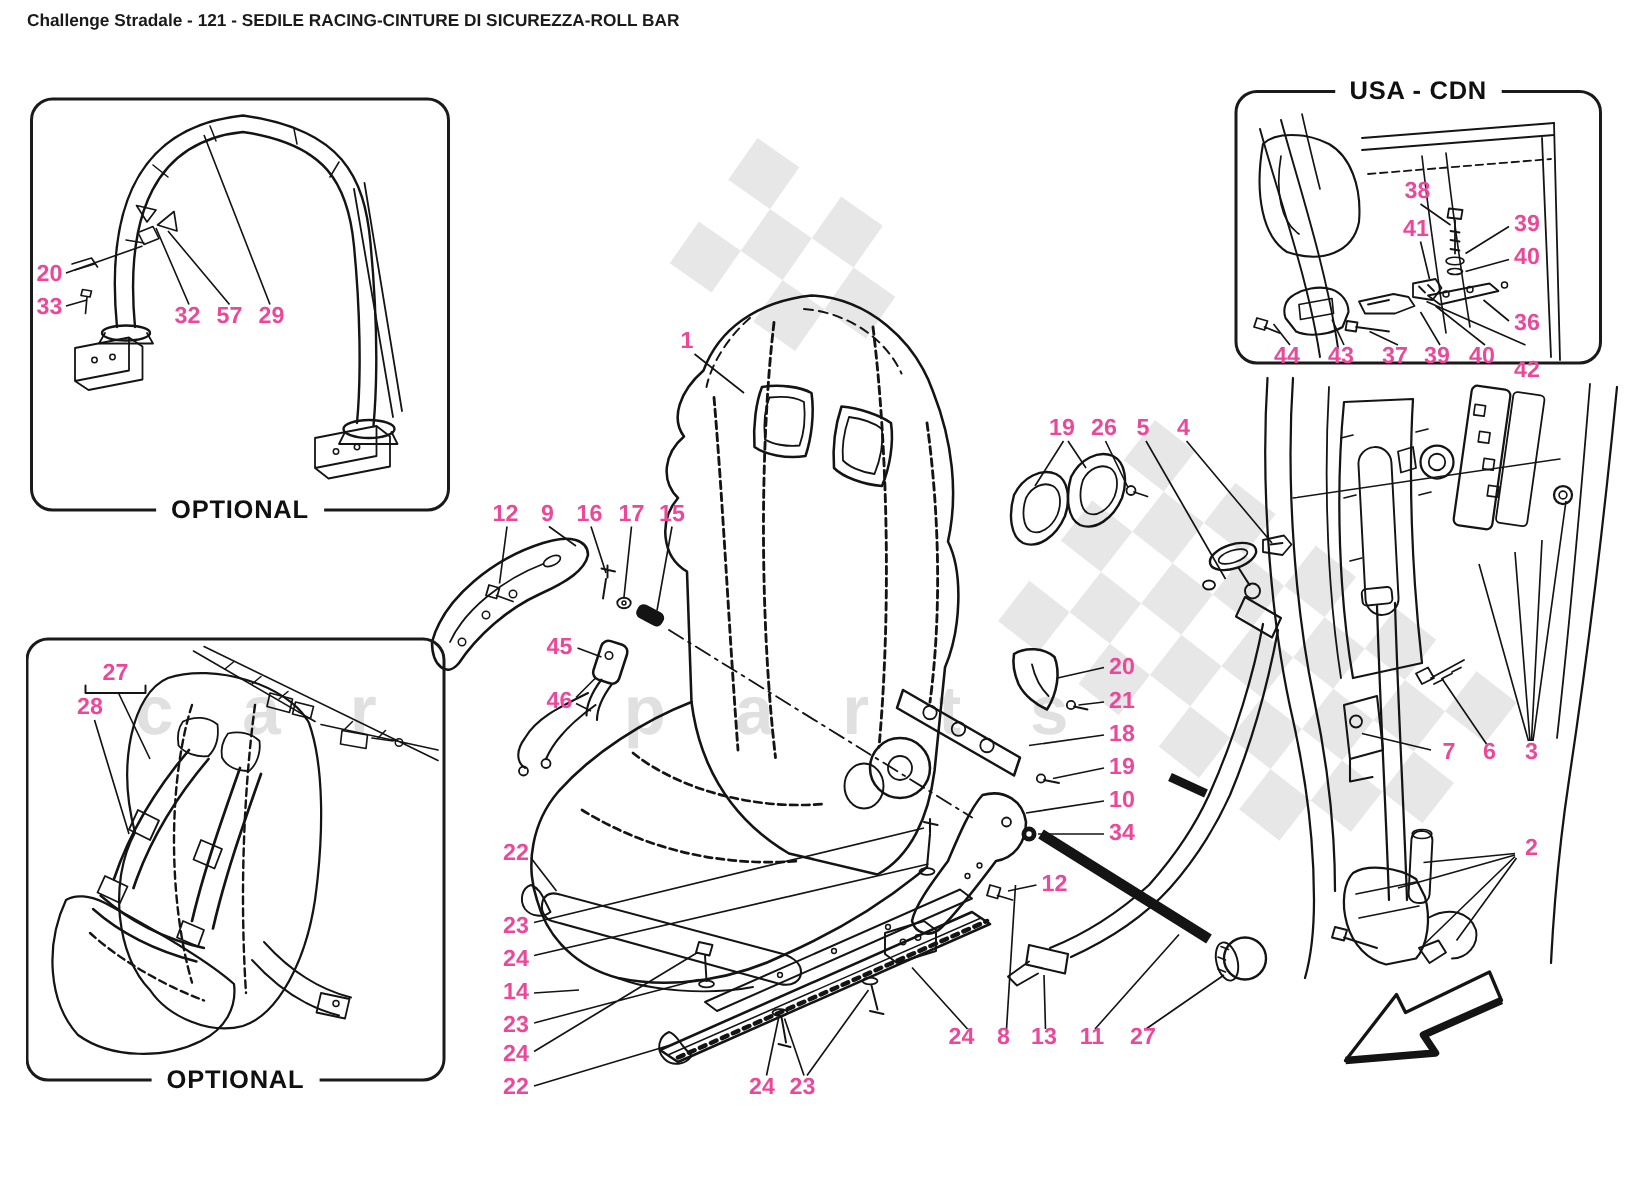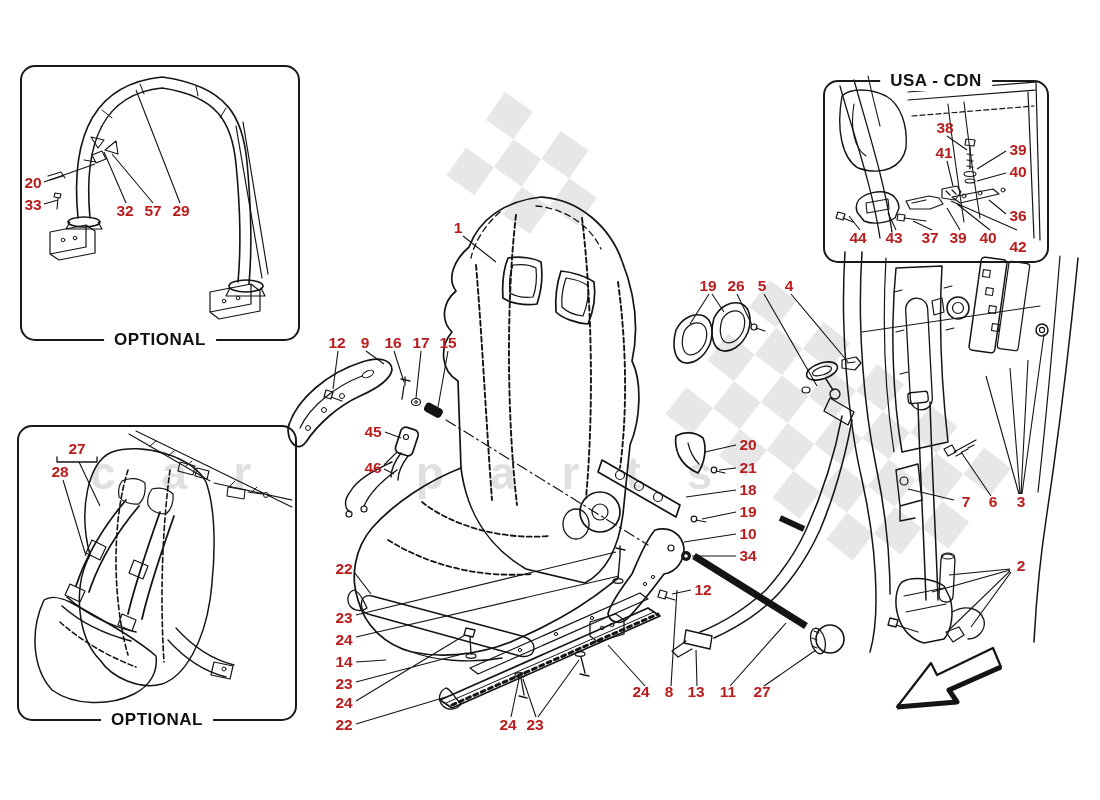--- a/index.html
+++ b/index.html
@@ -15,29 +15,30 @@
   
   .pbox{position:absolute;z-index:2;border:2.3px solid #1a1a1a;border-radius:15px;}
   .pbox-label{position:absolute;left:50%;transform:translateX(-50%);background:#ffffff;
               padding:0 10px;font-size:17px;font-weight:bold;letter-spacing:.5px;color:#101010;white-space:nowrap;}
   .pbox-label.bottom{bottom:-11px;}
   .pbox-label.top{top:-11px;}
   
   svg.art{position:absolute;left:0;top:0;z-index:1;}
   
   .co{position:absolute;z-index:3;transform:translate(-50%,-50%);font-size:15.5px;font-weight:bold;
-      color:#b91c1c;white-space:nowrap;}
+      color:#ec4899;white-space:nowrap;}
 </style>
 </head>
 <body>
 
 <div class="canvas">
 
   <div class="wm-sub">car parts</div>
 
+  <div class="title">Challenge Stradale - 121 - SEDILE RACING-CINTURE DI SICUREZZA-ROLL BAR</div>
 
   <svg class="art" width="1100" height="800" viewBox="0 0 1100 800">
 
     <g fill="#cfcfcf" opacity="0.5">
       <g transform="translate(770,280) rotate(38)">
         <rect x="0" y="0" width="34" height="34"></rect>
           <rect x="68" y="0" width="34" height="34"></rect>
           <rect x="136" y="0" width="34" height="34"></rect>
           <rect x="204" y="0" width="34" height="34"></rect>
           <rect x="272" y="0" width="34" height="34"></rect>
@@ -317,21 +318,21 @@
       <path d="M1010,570 L932,592 M1010,569 L949,575 M1010,571 L949,630 M1011,572 L971,627"></path>
     </g>
   </svg>
 
   <div class="pbox" style="left:20px;top:65px;width:276px;height:272px;">
     <span class="pbox-label bottom">OPTIONAL</span>
   </div>
   <div class="pbox" style="left:17px;top:425px;width:276px;height:292px;">
     <span class="pbox-label bottom">OPTIONAL</span>
   </div>
-  <div class="pbox" style="left:823px;top:80px;width:222px;height:179px;">
+  <div class="pbox" style="left:823px;top:60px;width:222px;height:179px;padding-left:19px;">
     <span class="pbox-label top">USA - CDN</span>
   </div>
 
   <span class="co" style="left:33px;top:183px">20</span>
   <span class="co" style="left:33px;top:205px">33</span>
   <span class="co" style="left:125px;top:211px">32</span>
   <span class="co" style="left:153px;top:211px">57</span>
   <span class="co" style="left:181px;top:211px">29</span>
 
   <span class="co" style="left:77px;top:449px">27</span>

